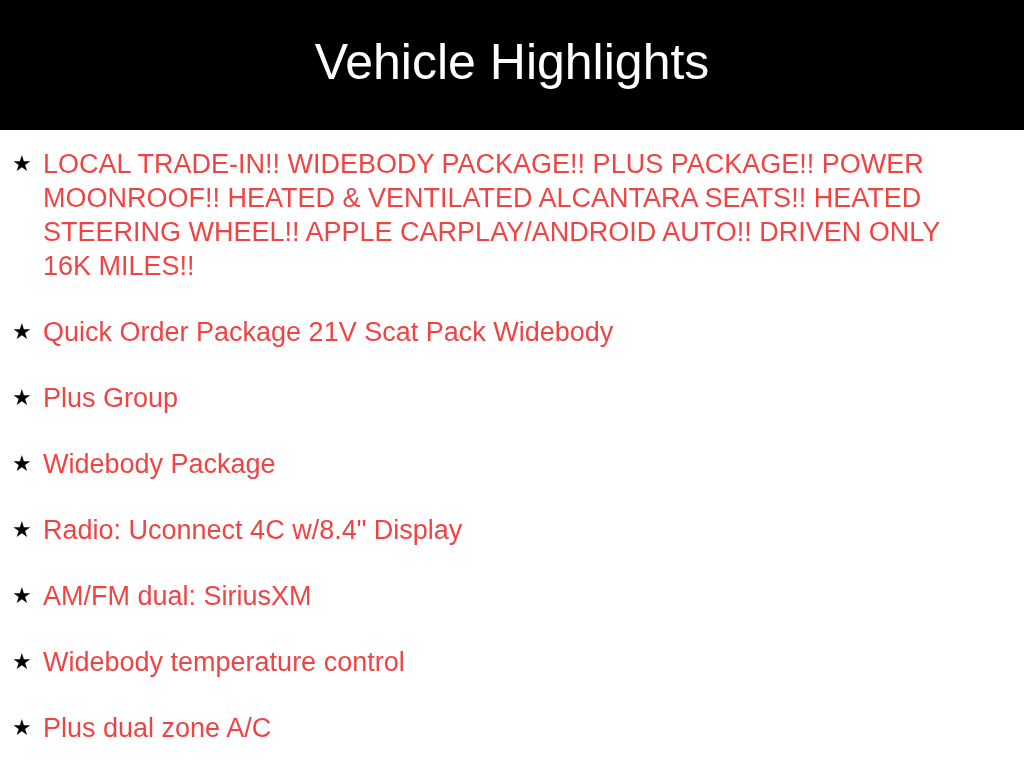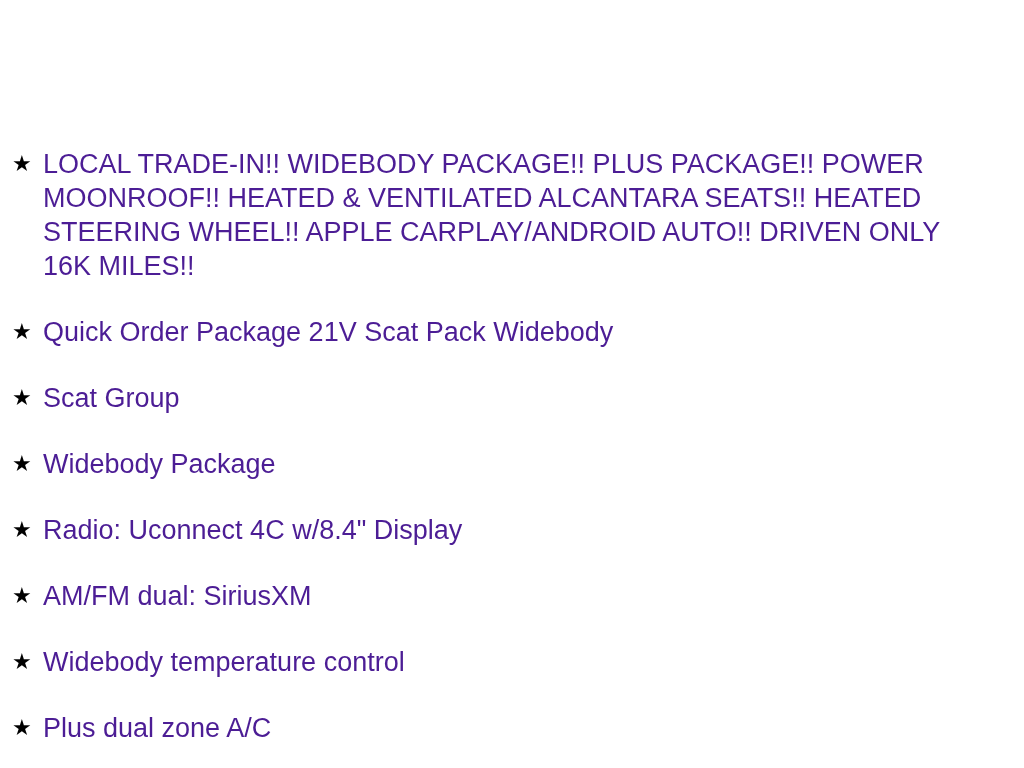--- a/index.html
+++ b/index.html
@@ -80,51 +80,54 @@
     font-size: 22px;
     line-height: 34px;
     color: #000000;
     text-align: left;
     font-family: "DejaVu Sans", sans-serif;
     user-select: none;
   }
 
   .highlight-text {
     flex: 1 1 auto;
-    color: #4c1d95;
+    color: #ef4444;
     font-family: "Liberation Sans", sans-serif;
     font-size: 27px;
     font-weight: 400;
     line-height: 34px;
     padding-left: 11px;
     max-width: 940px;
     word-wrap: break-word;
   }
 </style>
 </head>
 <body>
 
 <div id="page">
 
+  <div class="header-band">
+    <h1 class="header-title">Vehicle Highlights</h1>
+  </div>
 
   <ul class="highlights-list">
 
     <li class="highlight-item">
       <span class="bullet-star">★</span>
       <span class="highlight-text">LOCAL TRADE-IN!! WIDEBODY PACKAGE!! PLUS PACKAGE!! POWER MOONROOF!! HEATED &amp; VENTILATED ALCANTARA SEATS!! HEATED STEERING WHEEL!! APPLE CARPLAY/ANDROID AUTO!! DRIVEN ONLY 16K MILES!!</span>
     </li>
 
     <li class="highlight-item">
       <span class="bullet-star">★</span>
       <span class="highlight-text">Quick Order Package 21V Scat Pack Widebody</span>
     </li>
 
     <li class="highlight-item">
       <span class="bullet-star">★</span>
-      <span class="highlight-text">Scat Group</span>
+      <span class="highlight-text">Plus Group</span>
     </li>
 
     <li class="highlight-item">
       <span class="bullet-star">★</span>
       <span class="highlight-text">Widebody Package</span>
     </li>
 
     <li class="highlight-item">
       <span class="bullet-star">★</span>
       <span class="highlight-text">Radio: Uconnect 4C w/8.4" Display</span>

